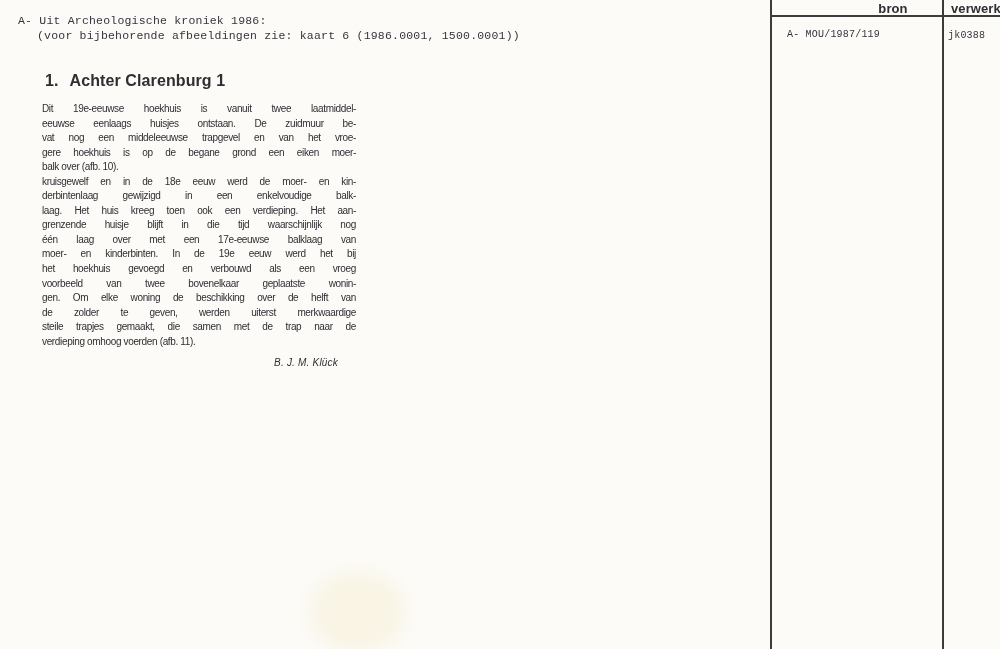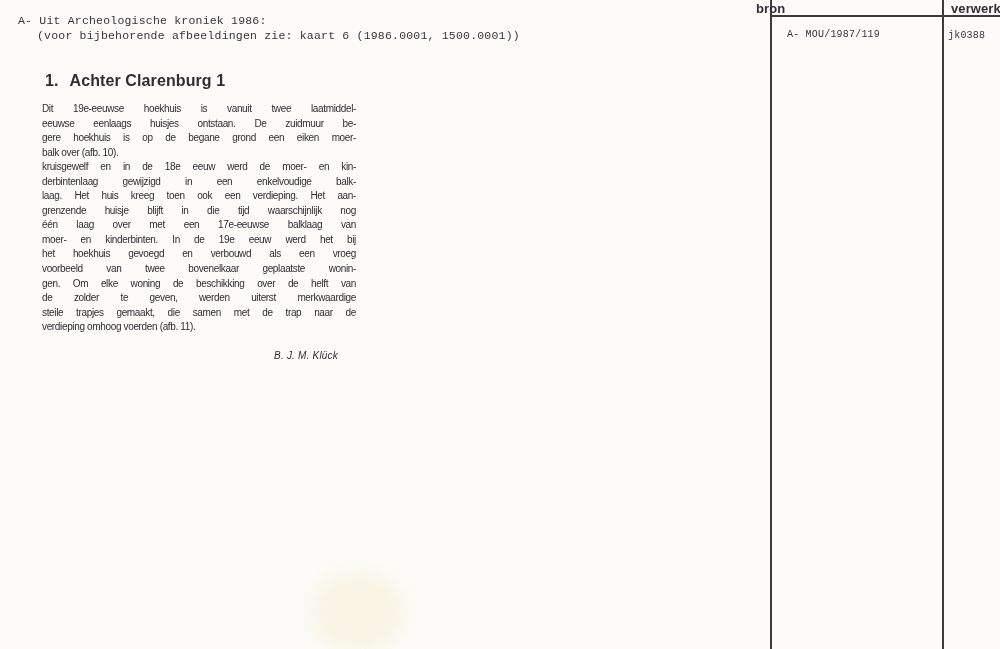--- a/index.html
+++ b/index.html
@@ -51,41 +51,41 @@
   .tline {
     white-space: nowrap;
     text-align: justify;
     text-align-last: justify;
   }
   .tline-last {
     text-align: left;
     text-align-last: left;
   }
   .signature {
-    margin-top: 14px;
+    margin-top: 7px;
     padding-right: 18px;
     text-align: right;
     font-style: italic;
     letter-spacing: 0.2px;
   }
   
   .rule { position: absolute; background: var(--rule, #3c3c3c); }
   .vrule-left  { left: 770px; top: 0; width: 2px; height: 649px; }
   .vrule-right { left: 942px; top: 0; width: 2px; height: 649px; }
   .hrule-header { left: 770px; top: 15px; width: 230px; height: 2px; }
   .col-label {
     position: absolute;
     top: 1px;
     font-size: 13px;
     font-weight: bold;
     letter-spacing: 0.1px;
     color: var(--ink, #2e2e33);
     white-space: nowrap;
   }
-  .col-label-bron { left: 756px; width: 202px; }
+  .col-label-bron { left: 792px; width: 202px; text-align: center; }
   .col-label-verwerkt { left: 951px; }
   .cell {
     position: absolute;
     font-family: "Liberation Mono", monospace;
     font-size: 10px;
     letter-spacing: 0.2px;
     color: var(--tw-ink, #35363f);
     white-space: nowrap;
   }
   .cell-bron { left: 787px; top: 29px; }
@@ -110,20 +110,21 @@
 
   <div class="heading">
     <span>1.</span>
     <span>Achter Clarenburg 1</span>
   </div>
 
   <div class="article">
     <div>
         <div class="tline">Dit 19e-eeuwse hoekhuis is vanuit twee laatmiddel-</div>
         <div class="tline">eeuwse eenlaags huisjes ontstaan. De zuidmuur be-</div>
+        <div class="tline">vat nog een middeleeuwse trapgevel en van het vroe-</div>
         <div class="tline">gere hoekhuis is op de begane grond een eiken moer-</div>
         <div class="tline tline-last">balk over (afb. 10).</div>
         <div class="tline">kruisgewelf en in de 18e eeuw werd de moer- en kin-</div>
         <div class="tline">derbintenlaag gewijzigd in een enkelvoudige balk-</div>
         <div class="tline">laag. Het huis kreeg toen ook een verdieping. Het aan-</div>
         <div class="tline">grenzende huisje blijft in die tijd waarschijnlijk nog</div>
         <div class="tline">één laag over met een 17e-eeuwse balklaag van</div>
         <div class="tline">moer- en kinderbinten. In de 19e eeuw werd het bij</div>
         <div class="tline">het hoekhuis gevoegd en verbouwd als een vroeg</div>
         <div class="tline">voorbeeld van twee bovenelkaar geplaatste wonin-</div>

